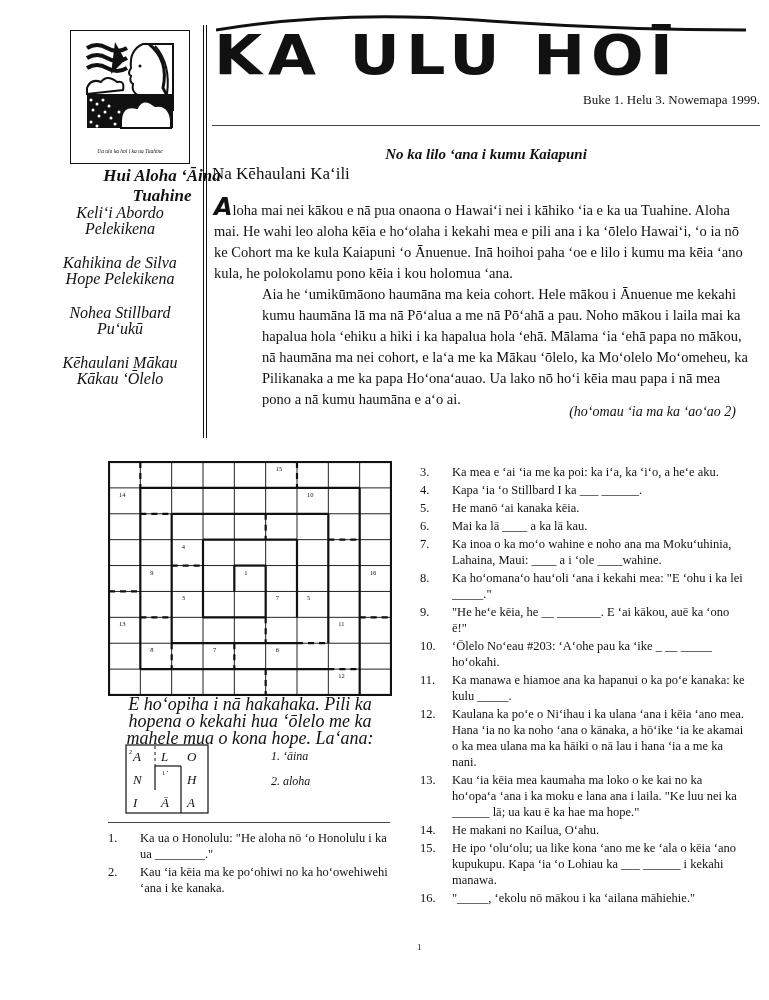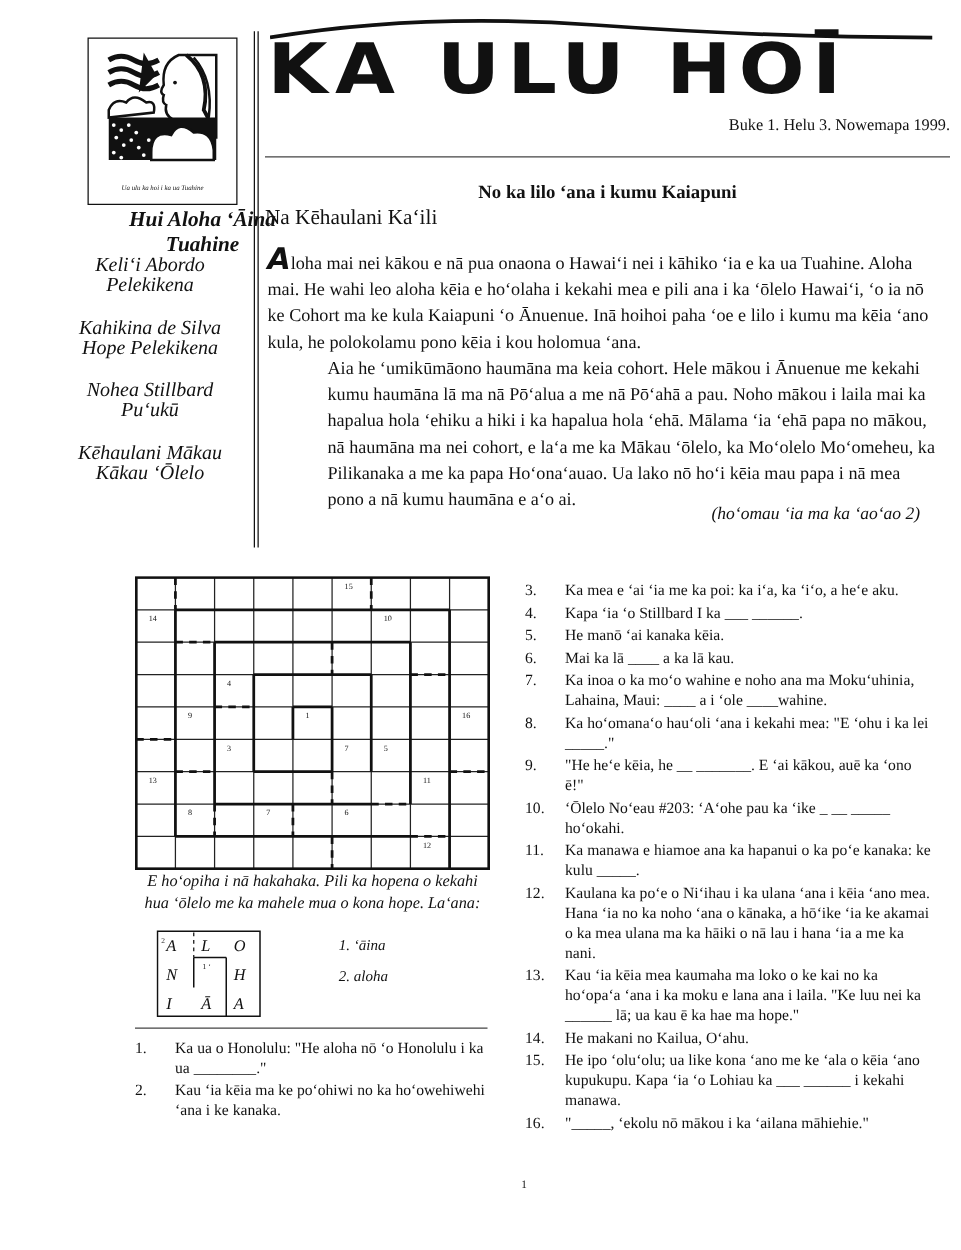--- a/index.html
+++ b/index.html
@@ -21,31 +21,31 @@
   .vrule2 { left: 206px; top: 25px; width: 1px; height: 413px; background: #111; }
 
   
   .masthead-wave { left: 216px; top: 8px; width: 530px; height: 30px; }
   .masthead-title { left: 214px; top: 24px; width: 540px; height: 70px; font-family: "DejaVu Sans", sans-serif;
                     font-weight: bold; font-size: 62px; letter-spacing: 6px; line-height: 70px; white-space: nowrap; transform: scaleY(0.9); transform-origin: left top; }
   .issue-line { left: 520px; top: 92px; width: 240px; text-align: right; font-size: 13px; }
   .hrule { left: 212px; top: 125px; width: 548px; height: 1px; background: #444; }
 
   
-  .article-title { left: 212px; top: 146px; width: 548px; text-align: center; font-size: 15px; font-weight: bold; }
+  .article-title { left: 212px; top: 146px; width: 548px; text-align: center; font-size: 15px; font-weight: bold; font-style: italic; }
   .article-byline { left: 212px; top: 164px; width: 548px; text-align: left; font-size: 17px; }
   .article-body { left: 214px; top: 198px; width: 536px; font-size: 14.5px; line-height: 21px; text-align: left; }
   .article-body p { margin: 0; }
   .dropcap { font-family: "DejaVu Sans", sans-serif; font-weight: bold; font-style: italic; font-size: 24px; line-height: 18px; }
   .indent { padding-left: 48px; }
   .continued { left: 500px; top: 404px; width: 236px; text-align: right; font-size: 14px; font-style: italic; }
 
   
   .grid { left: 108px; top: 461px; }
-  .instructions { left: 108px; top: 696px; width: 284px; font-size: 13px; font-style: italic; line-height: 17px; text-align: center; }
+  .instructions { left: 108px; top: 696px; width: 284px; font-size: 18px; font-style: italic; line-height: 17px; text-align: center; }
   .example { left: 125px; top: 744px; }
   .example-answers { left: 240px; top: 744px; font-style: italic; font-size: 12px; line-height: 25px; margin-left: 31px; }
 
   .clues-left-rule { left: 108px; top: 822px; width: 282px; height: 1px; background: #444; }
   .clue-list { font-size: 12.5px; line-height: 16px; }
   .clue { position: relative; padding-left: 32px; margin-bottom: 2px; }
   .clue .num { position: absolute; left: 0; top: 0; }
   .clues-left { left: 108px; top: 830px; width: 290px; }
   .clues-right { left: 420px; top: 464px; width: 325px; }
 

